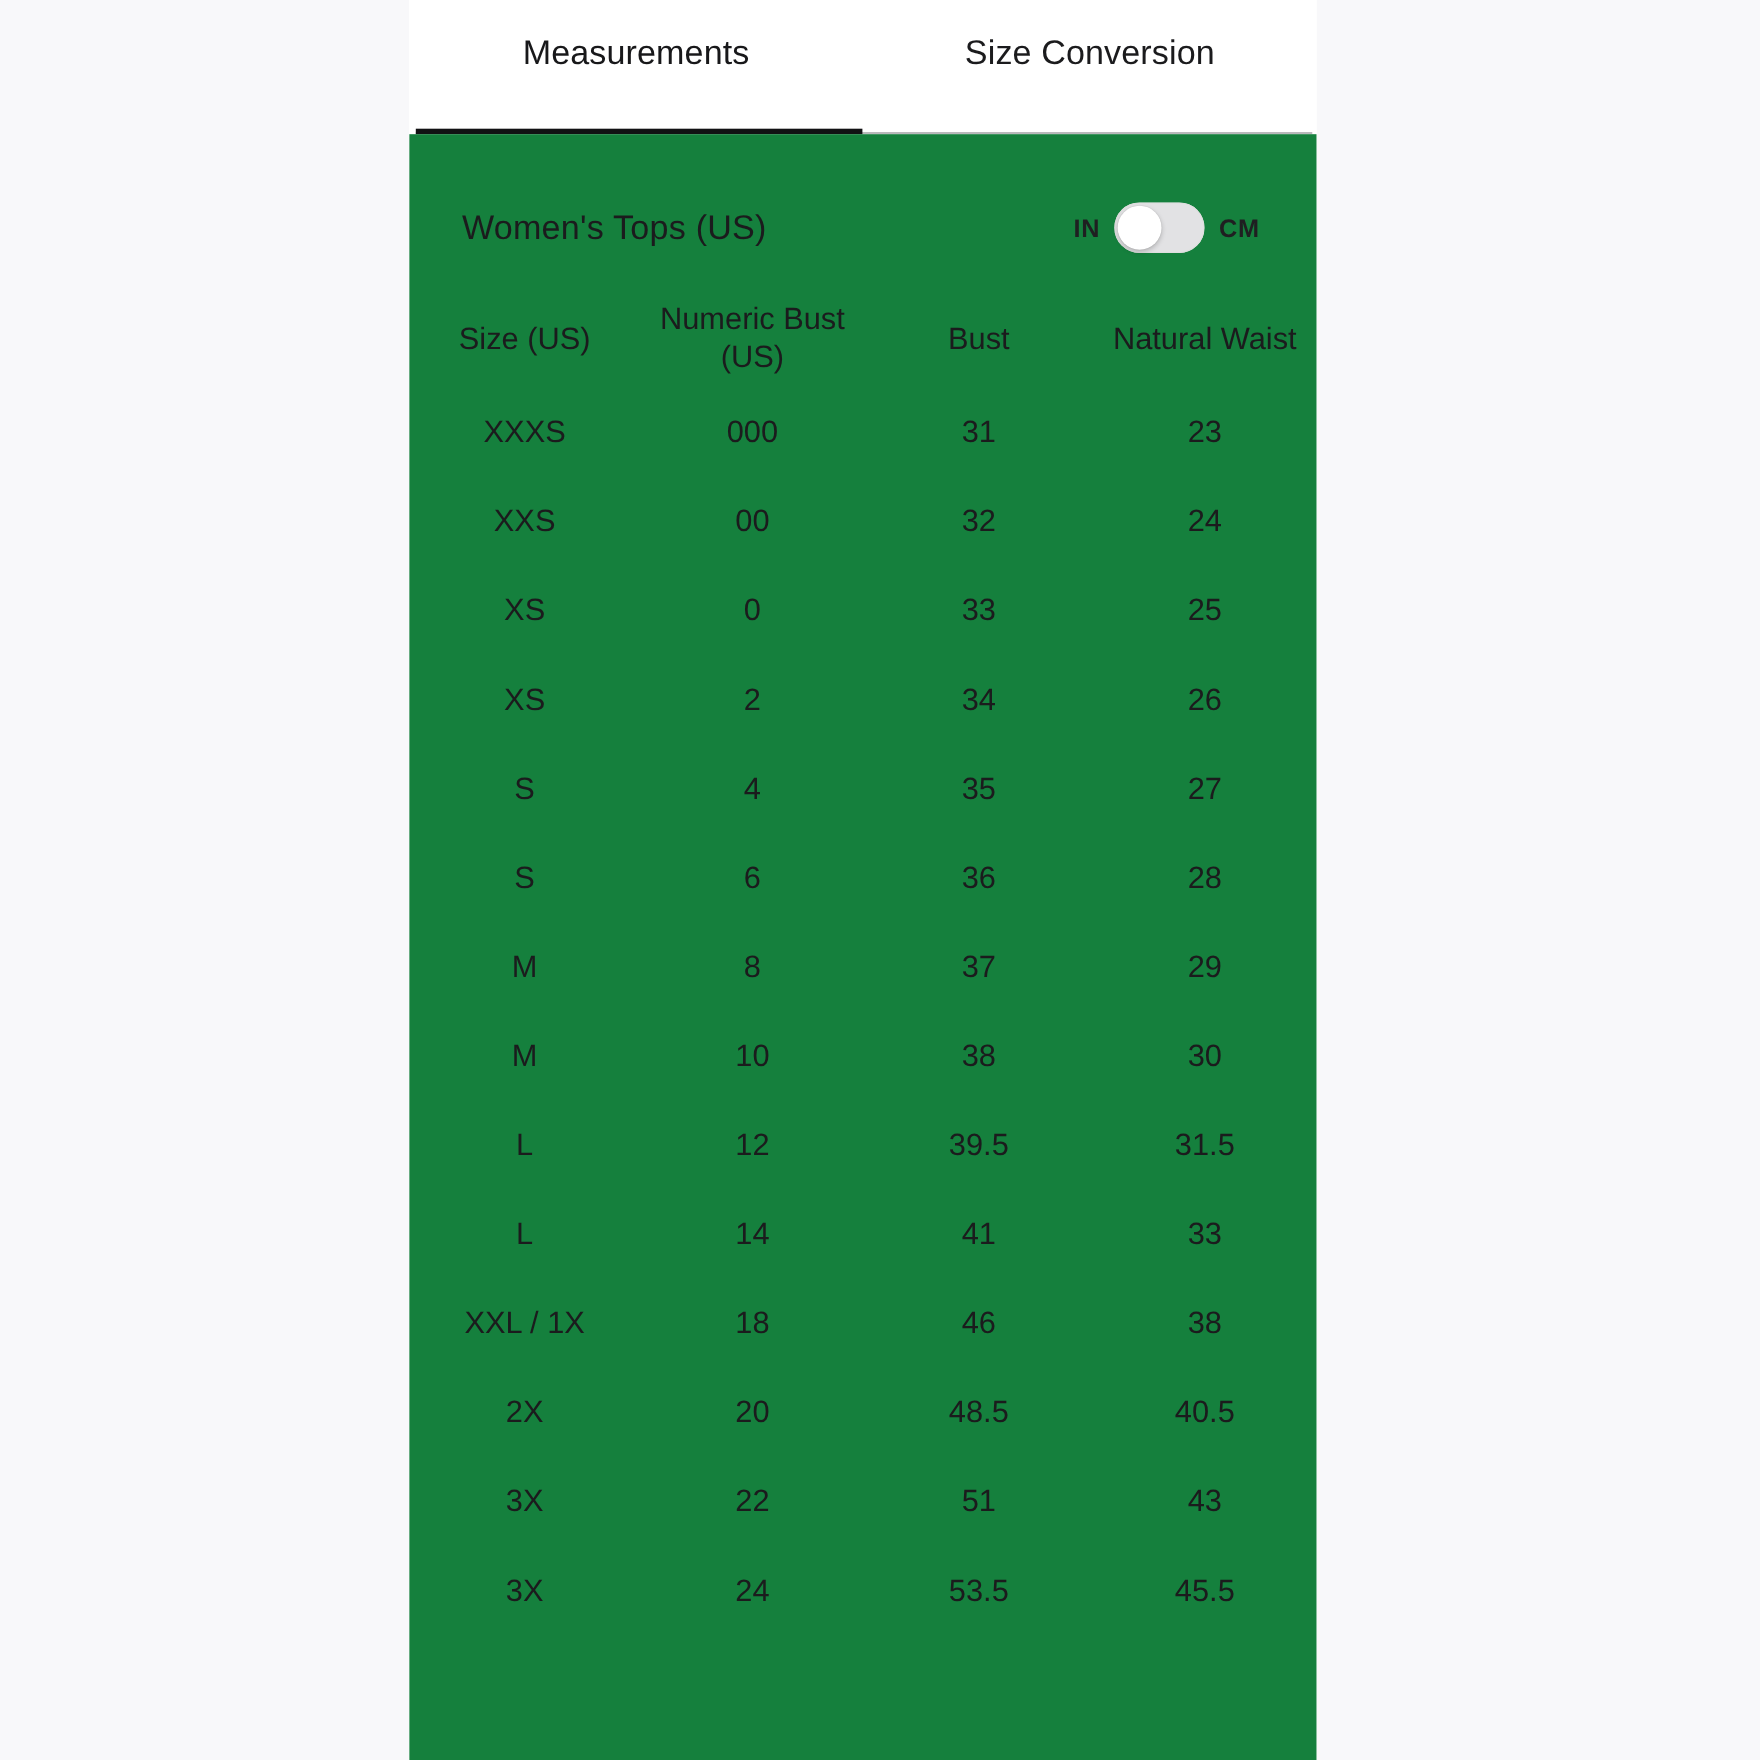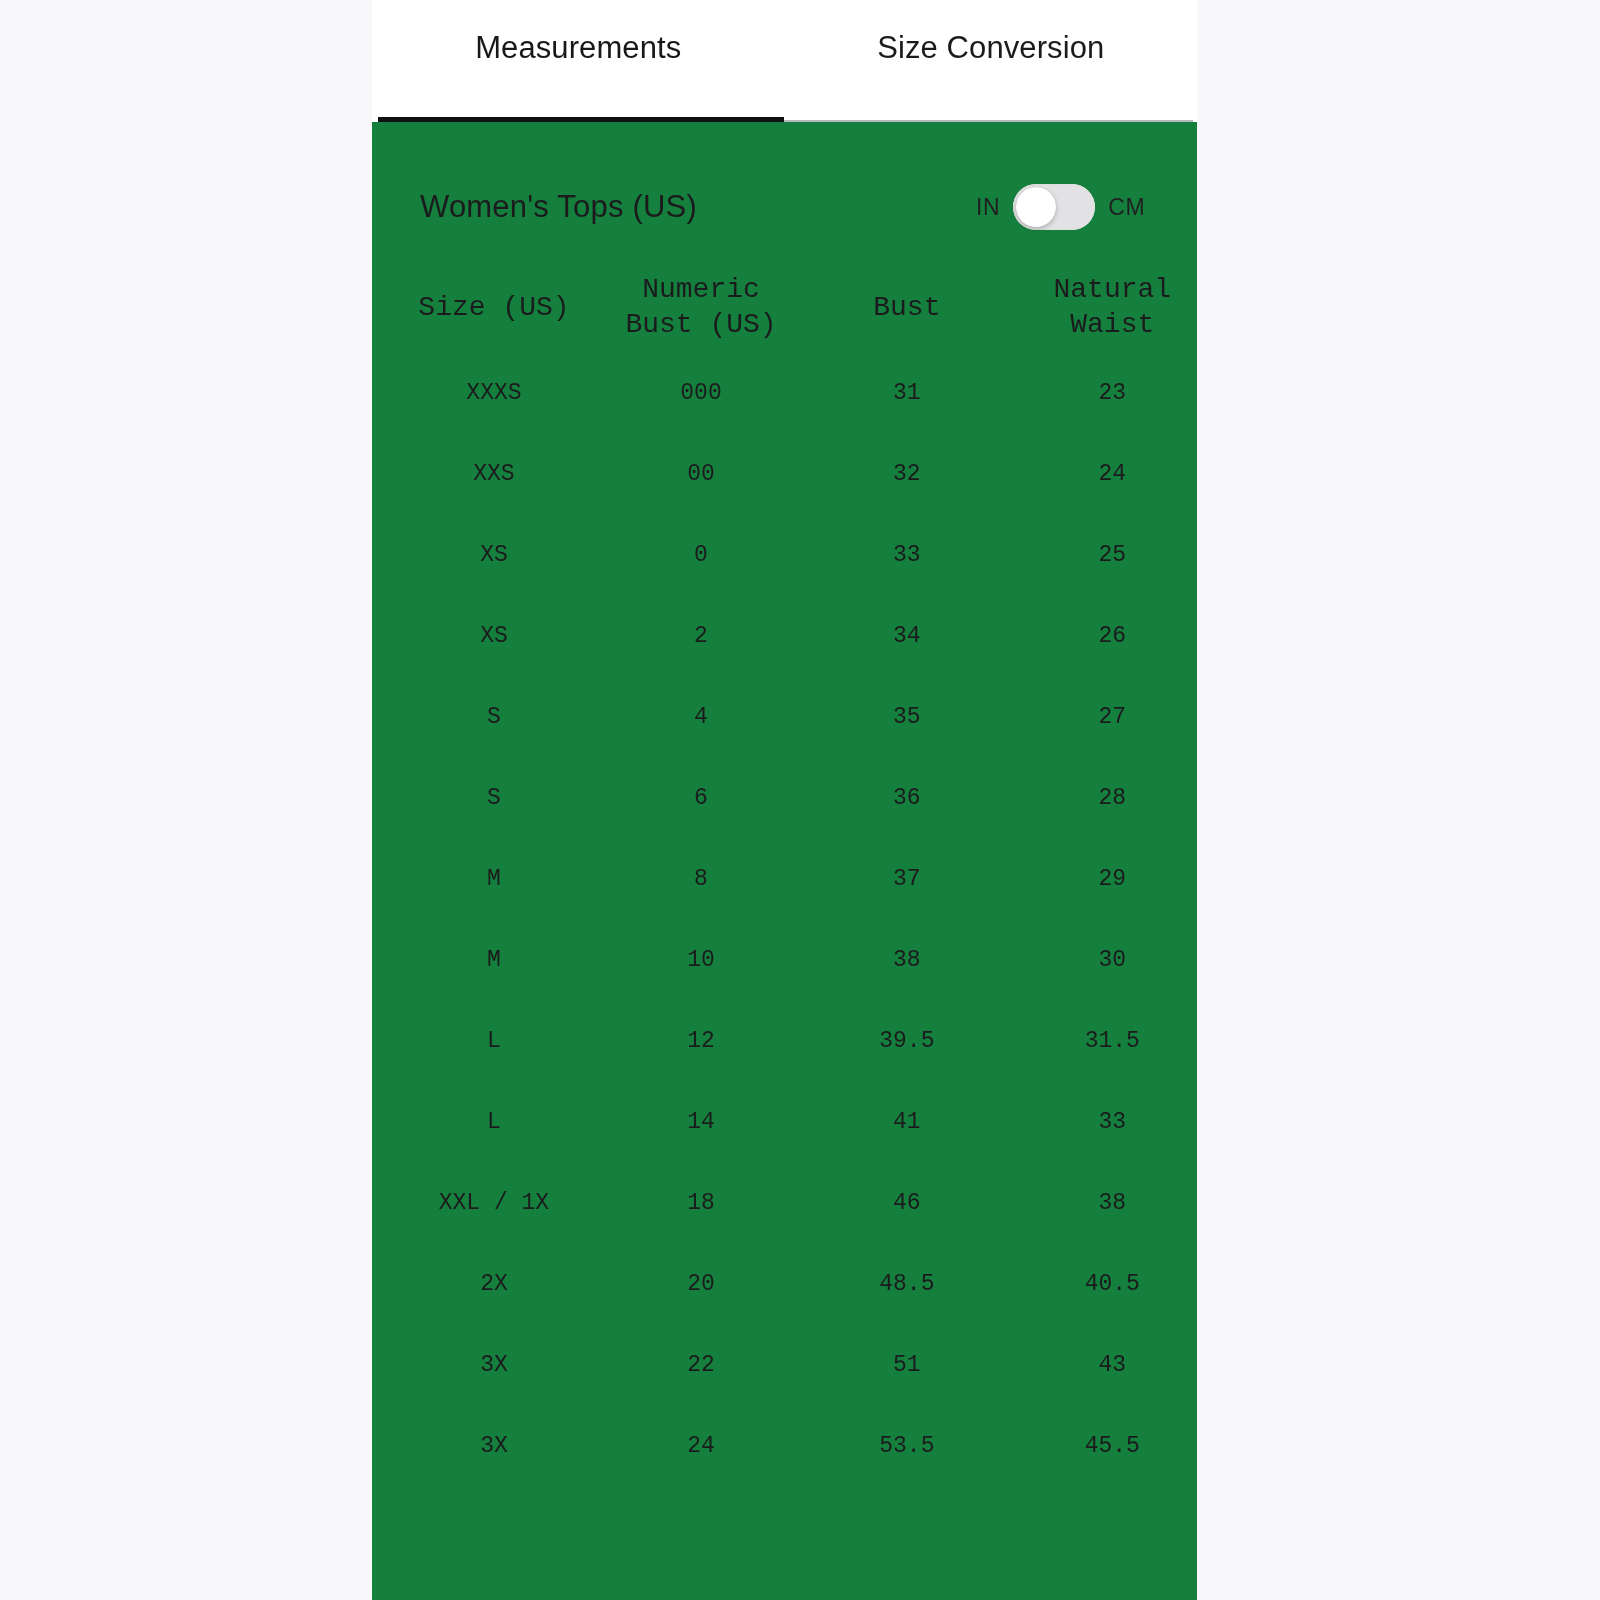--- a/index.html
+++ b/index.html
@@ -79,20 +79,21 @@
     position:absolute;
     left:604px;
     display:flex;
     align-items:center;
     gap:13px;
   }
   .unit-label {
     font-size:23px;
     color:#1f1f21;
     letter-spacing:.6px;
+    font-weight:bold;
   }
   #unit-toggle-switch {
     position:relative;
     width:82px; height:46px;
     border-radius:23px;
     background:#e2e2e4;
     cursor:pointer;
     box-shadow:inset 0 0 0 1px #dedede;
   }
   #unit-toggle-knob {
@@ -100,43 +101,42 @@
     top:3px; left:3px;
     width:40px; height:40px;
     border-radius:50%;
     background:#ffffff;
     box-shadow:0 2px 5px rgba(0,0,0,.22), 0 0 1px rgba(0,0,0,.18);
   }
 
   
   #size-table {
     position:absolute;
-    left:18px; right:0; top:140px;
+    left:1px; right:0; top:140px;
     width:100%;
     border-collapse:collapse;
     table-layout:fixed;
-    font-family:Liberation Mono, monospace;
   }
   #size-table col.c1 { width:25.2%; }
   #size-table col.c2 { width:25.0%; }
   #size-table col.c3 { width:24.9%; }
   #size-table col.c4 { width:24.9%; }
 
   #size-table th {
     font-size:28px;
     font-weight:400;
     color:#1b1b1d;
     text-align:center;
     vertical-align:middle;
     height:90px;
     padding:0 4px;
     line-height:1.25;
   }
   #size-table td {
-    font-size:23px;
+    font-size:28px;
     color:#1b1b1d;
     text-align:center;
     height:81px;
     padding:0 4px;
     white-space:nowrap;
   }
 </style>
 </head>
 <body>
 

